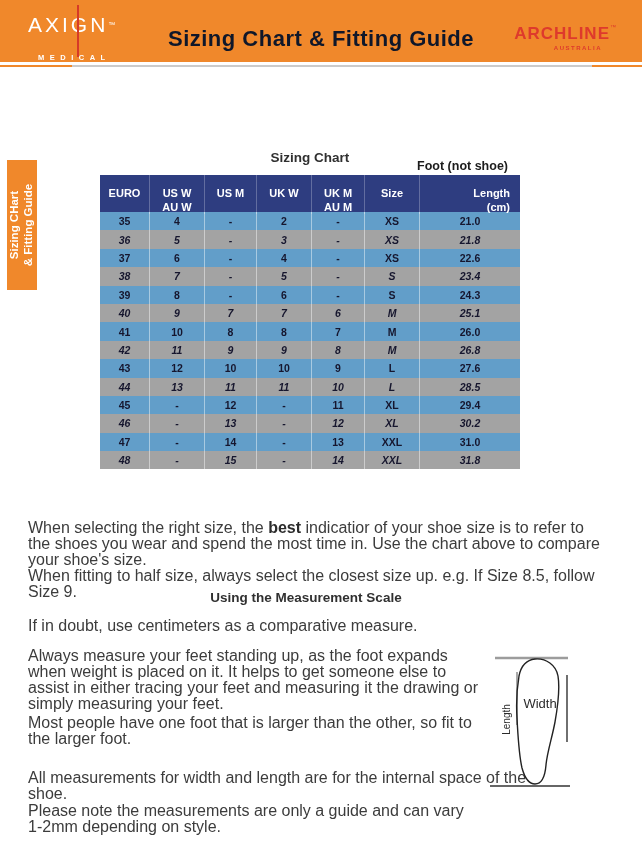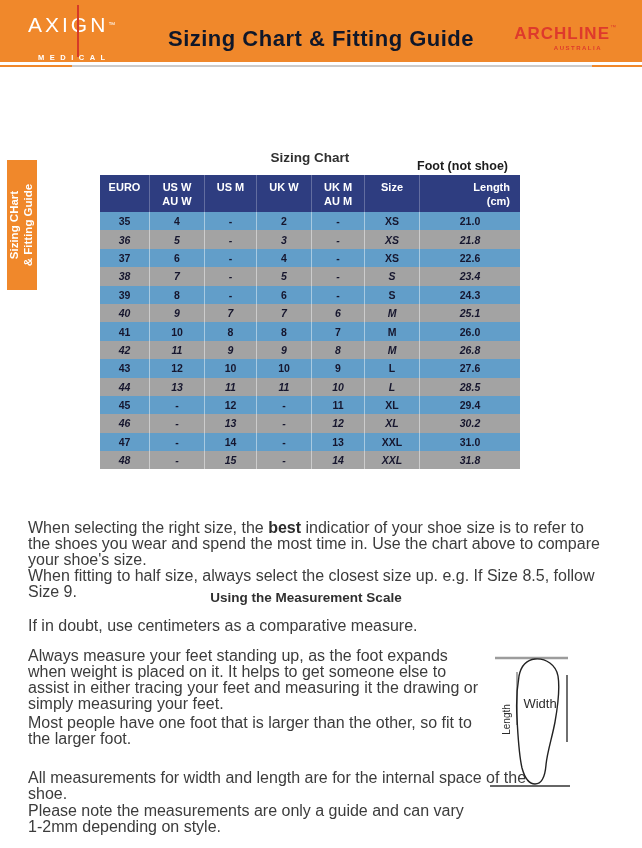--- a/index.html
+++ b/index.html
@@ -28,21 +28,21 @@
   .side-tab-inner { width:130px; height:30px; transform:rotate(-90deg); text-align:center;
                     color:#fff; font-weight:bold; font-size:11.5px; line-height:14px; white-space:nowrap; }
 
   
   .chart-section { position:absolute; left:100px; top:150px; width:420px; }
   .chart-title { text-align:center; font-weight:bold; font-size:13.5px; color:#303030; }
   .foot-note { position:absolute; right:12px; top:9px; font-weight:bold; font-size:12.5px; color:#1c1c1c; }
   .table { position:absolute; left:0; top:25px; width:420px; }
   .table-header-row { display:grid; grid-template-columns:50px 55px 52px 55px 53px 55px 100px;
                       background:#2E3D80; height:37px; }
-  .th { display:flex; flex-direction:column; align-items:center; padding-top:5px;
+  .th { display:flex; flex-direction:column; align-items:center; padding-top:11px;
         color:#fff; font-weight:bold; font-size:11px; line-height:14px;
         border-right:1px solid rgba(255,255,255,0.25); }
   .th:last-child { border-right:none; align-items:flex-end; padding-right:10px; }
   .tr { display:grid; grid-template-columns:50px 55px 52px 55px 53px 55px 100px; height:18.4px; background:#629EC9; }
   .tr.alt { background:#a3a3a3;font-style:italic; }
   .td { display:flex; align-items:center; justify-content:center; font-weight:bold; font-size:10.5px;
         color:#16162E; border-right:1px solid rgba(255,255,255,0.45); }
   .td:last-child { border-right:none; }
 
   

